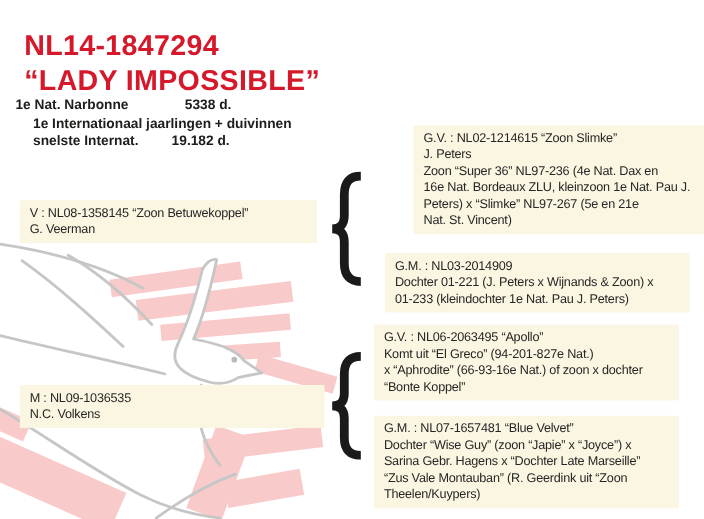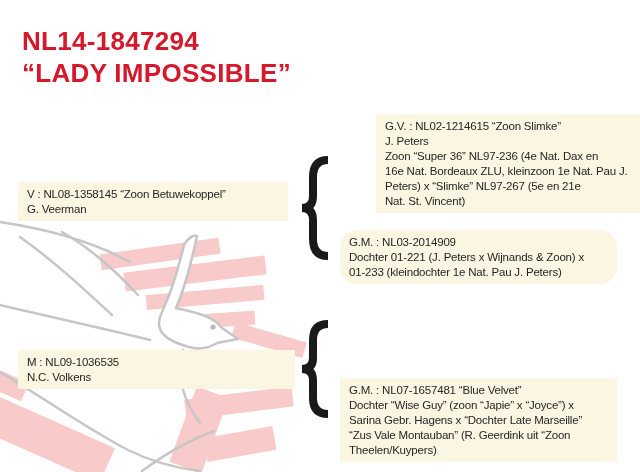--- a/index.html
+++ b/index.html
@@ -29,21 +29,21 @@
   .perf .w1{display:inline-block;width:154px;}
   .perf .w3{display:inline-block;width:126px;}
   .pbox{
     position:absolute;z-index:2;background:var(--box-cream);
     padding:5px 6px 4px 9px;font-size:11.5px;line-height:15px;
     letter-spacing:-0.2px;color:var(--text-dark);white-space:nowrap;
   }
   .box-father{left:18px;top:182px;width:255px;}
   .box-mother{left:18px;top:350px;width:262px;}
   .box-gfp{left:340px;top:114px;width:262px;margin-left:36px;}
-  .box-gmp{left:340px;top:230px;width:262px;border-radius:17px;}
+  .box-gmp{left:350px;top:230px;width:262px;}
   .box-gfm{left:340px;top:295px;width:262px;}
   .box-gmm{left:340px;top:378px;width:262px;}
   .brace{position:absolute;z-index:3;}
   .brace-top{left:296px;top:156px;}
   .brace-bottom{left:296px;top:320px;}
 </style>
 </head>
 <body>
 
 <div class="canvas">
@@ -79,20 +79,29 @@
          C 157,328 158,320 162,312 C 172,291 179,266 184,245
          C 188,238 192,235 197,236 Z" fill="#ffffff" stroke="var(--line-gray)" stroke-width="2.5" stroke-linejoin="round"></path>
     <circle cx="213" cy="327" r="2.6" fill="#b9b9b9"></circle>
   </svg>
 
   <div class="title-block">
     <div>NL14-1847294</div>
     <div>“LADY IMPOSSIBLE”</div>
   </div>
 
+  <div class="perf">
+    <div>
+      <span class="w1">1e Nat. Narbonne</span><span>5338 d.</span>
+    </div>
+    <div class="ind">1e Internationaal jaarlingen + duivinnen</div>
+    <div class="ind">
+      <span class="w3">snelste Internat.</span><span>19.182 d.</span>
+    </div>
+  </div>
 
   <div class="pbox box-father">
     <div>V : NL08-1358145 “Zoon Betuwekoppel”</div>
     <div>G. Veerman</div>
   </div>
 
   <div class="pbox box-mother">
     <div>M : NL09-1036535</div>
     <div>N.C. Volkens</div>
   </div>
@@ -112,20 +121,26 @@
     <div>Peters) x “Slimke” NL97-267 (5e en 21e</div>
     <div>Nat. St. Vincent)</div>
   </div>
 
   <div class="pbox box-gmp">
     <div>G.M. : NL03-2014909</div>
     <div>Dochter 01-221 (J. Peters x Wijnands &amp; Zoon) x</div>
     <div>01-233 (kleindochter 1e Nat. Pau J. Peters)</div>
   </div>
 
+  <div class="pbox box-gfm">
+    <div>G.V. : NL06-2063495 “Apollo”</div>
+    <div>Komt uit “El Greco” (94-201-827e Nat.)</div>
+    <div>x “Aphrodite” (66-93-16e Nat.) of zoon x dochter</div>
+    <div>“Bonte Koppel”</div>
+  </div>
 
   <div class="pbox box-gmm">
     <div>G.M. : NL07-1657481 “Blue Velvet”</div>
     <div>Dochter “Wise Guy” (zoon “Japie” x “Joyce”) x</div>
     <div>Sarina Gebr. Hagens x “Dochter Late Marseille”</div>
     <div>“Zus Vale Montauban” (R. Geerdink uit “Zoon</div>
     <div>Theelen/Kuypers)</div>
   </div>
 
 </div>

